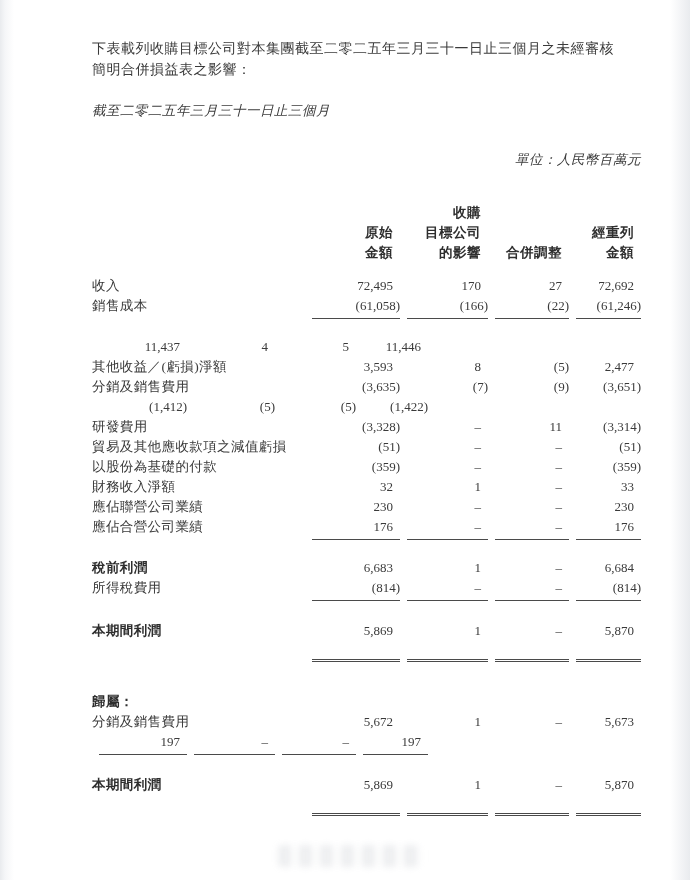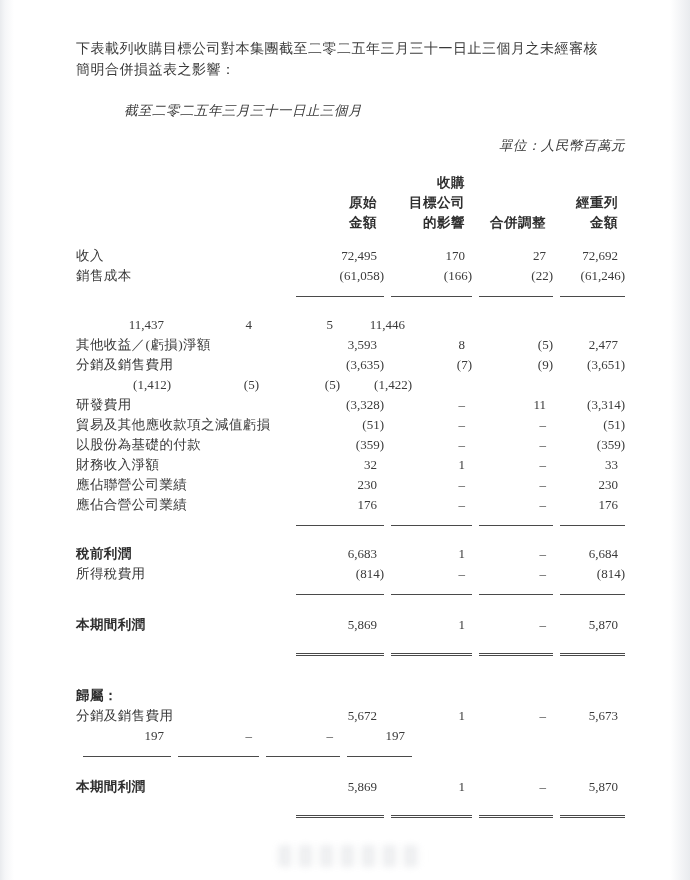--- a/index.html
+++ b/index.html
@@ -9,36 +9,36 @@
     --text-bold:#2e2e2e;
     --rule:#4a4a4a;
   }
   html,body{margin:0;padding:0;}
   body{width:690px;height:880px;font-family:"Liberation Serif","DejaVu Serif",serif;}
   .page{
     position:relative;width:690px;height:880px;overflow:hidden;
     background:linear-gradient(90deg,var(--edge-shade) 0px,#f5f6f8 5px,var(--page-bg) 14px,var(--page-bg) 670px,#f3f4f6 681px,var(--edge-shade) 690px);
     color:var(--text);
   }
-  .content{position:absolute;left:76px;top:38px;width:549px;}
+  .content{position:absolute;left:92px;top:38px;width:549px;}
   .intro{font-size:14px;line-height:21px;letter-spacing:0.5px;color:var(--text);}
-  .caption-period{margin-top:22px;font-style:italic;font-size:13.5px;letter-spacing:0.5px;margin-left:48px;}
-  .caption-unit{margin-top:17px;text-align:right;font-style:italic;font-size:13.5px;letter-spacing:0.5px;}
+  .caption-period{margin-top:22px;font-style:italic;font-size:13.5px;letter-spacing:0.5px;}
+  .caption-unit{margin-top:31px;text-align:right;font-style:italic;font-size:13.5px;letter-spacing:0.5px;}
   .fin-table{margin-top:18px;}
   .thead{display:flex;align-items:flex-end;margin-bottom:13px;}
   .thead .hspacer{width:213px;}
-  .hcol{font-weight:700;color:var(--text-bold);font-size:13.5px;line-height:20px;letter-spacing:0.5px;text-align:right;padding-right:7px;box-sizing:border-box;}
+  .hcol{font-weight:700;color:var(--text-bold);font-size:13.5px;line-height:20px;letter-spacing:0.5px;text-align:right;padding-right:7px;box-sizing:border-box;margin-top:16px;}
   .c0{width:95px;} .c1{width:88px;} .c2{width:81px;} .c3{width:72px;}
   .trow{display:flex;align-items:baseline;}
   .tlabel{width:213px;font-size:13.5px;letter-spacing:0.4px;line-height:20px;}
   .tlabel.b{font-weight:700;color:var(--text-bold);}
   .tnum{box-sizing:border-box;}
   .tnum .inner{margin-left:7px;text-align:right;font-size:13px;line-height:20px;min-height:20px;}
   .tnum .inner.pad{padding-right:7px;font-family:Liberation Serif, serif;}
-  .trow.u1 .tnum .inner{border-bottom:1px solid var(--rule);padding-bottom:10px;}
+  .trow.u1 .tnum .inner{border-bottom:1px solid var(--rule);padding-bottom:2px;}
   .trow.u2 .tnum .inner{border-bottom:3px double var(--rule);padding-bottom:18px;}
   .tgap{width:100%;}
   .watermark{
     position:absolute;left:278px;top:845px;width:145px;height:22px;
     background:repeating-linear-gradient(90deg,rgba(175,180,188,0.38) 0 13px,rgba(235,237,240,0.15) 13px 21px);
     filter:blur(3px);border-radius:4px;opacity:0.55;
   }
 </style>
 </head>
 <body>

